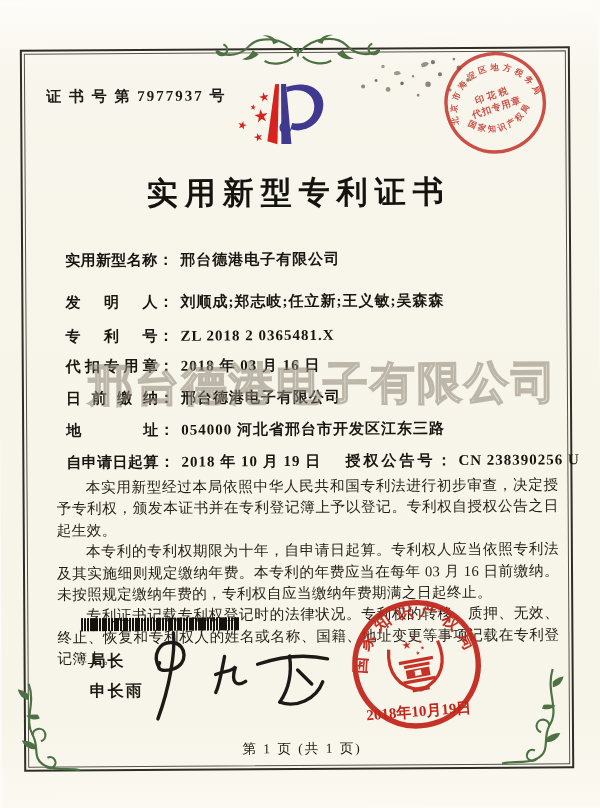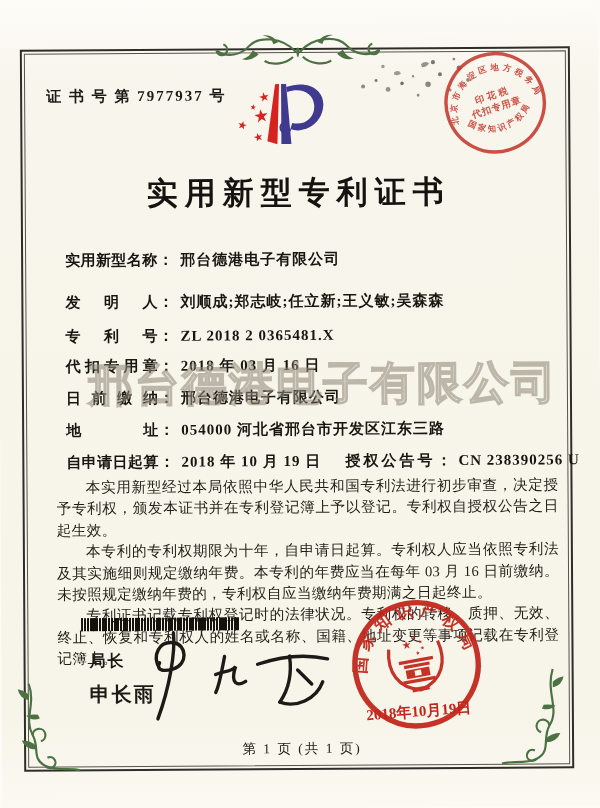--- a/index.html
+++ b/index.html
@@ -29,21 +29,21 @@
     -webkit-text-stroke:1.3px rgba(145,138,122,0.55);z-index:5;pointer-events:none;}
   .body-text{position:absolute;left:56px;right:42px;top:476px;font-size:14.6px;line-height:21.4px;
     text-align:justify;color:#221e16;font-weight:500;letter-spacing:0.4px;}
   .body-text p{margin:0;text-indent:2em;}
   .barcode{position:absolute;left:80px;top:617px;width:158px;height:13px;
     background-image:
       repeating-linear-gradient(90deg,#15120e 0 1.5px,transparent 1.5px 3px),
       repeating-linear-gradient(90deg,#15120e 0 1px,transparent 1px 7px),
       repeating-linear-gradient(90deg,#15120e 0 2px,transparent 2px 11px);}
   .sig-title{position:absolute;left:88px;top:650px;font-size:16px;font-weight:700;letter-spacing:2px;}
-  .sig-name{position:absolute;left:88px;top:680px;font-size:20px;font-weight:700;letter-spacing:2px;}
+  .sig-name{position:absolute;left:88px;top:680px;font-size:16px;font-weight:700;letter-spacing:2px;}
   .signature{position:absolute;left:128px;top:626px;z-index:4;}
   .office-seal{position:absolute;left:348px;top:598px;transform:rotate(-10deg);opacity:.93;z-index:6;}
   .seal-date{position:absolute;left:342px;top:703px;width:150px;text-align:center;color:#c2251a;
     font-size:15px;font-weight:700;transform:rotate(-4deg);z-index:7;white-space:nowrap;}
   .tax-seal{position:absolute;left:443px;top:50px;transform:rotate(-18deg);opacity:.88;z-index:6;}
   .speckles{position:absolute;left:360px;top:55px;z-index:5;}
   .footer{position:absolute;left:0;right:0;top:740px;text-align:center;font-size:13.5px;letter-spacing:2px;color:#23201a;}
   .ornament-top{position:absolute;left:202px;top:30px;z-index:4;}
   .corner-left{position:absolute;left:16px;top:676px;z-index:4;}
   .corner-right{position:absolute;left:498px;top:664px;z-index:4;transform:scaleX(-1);}

